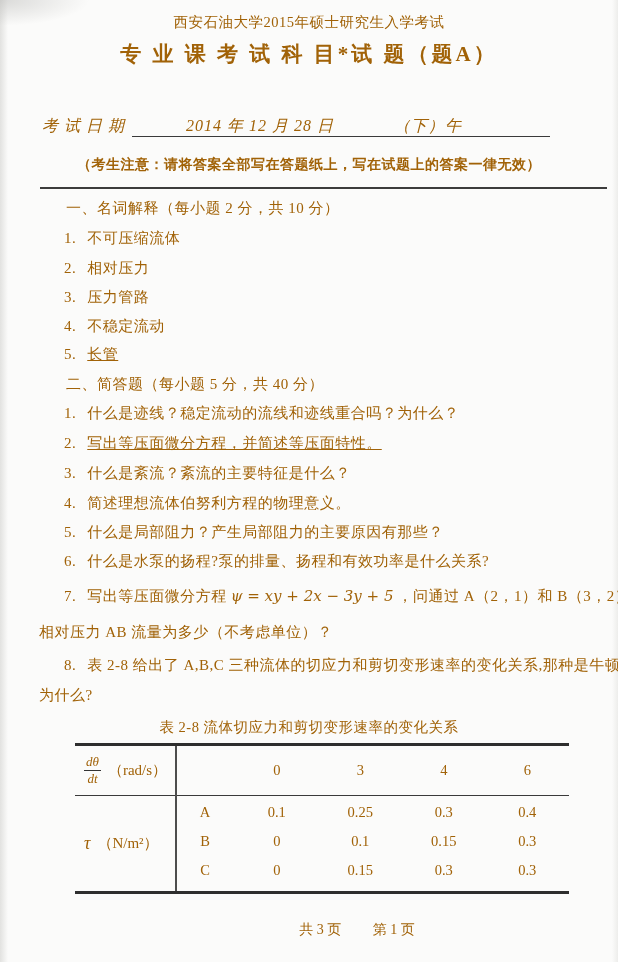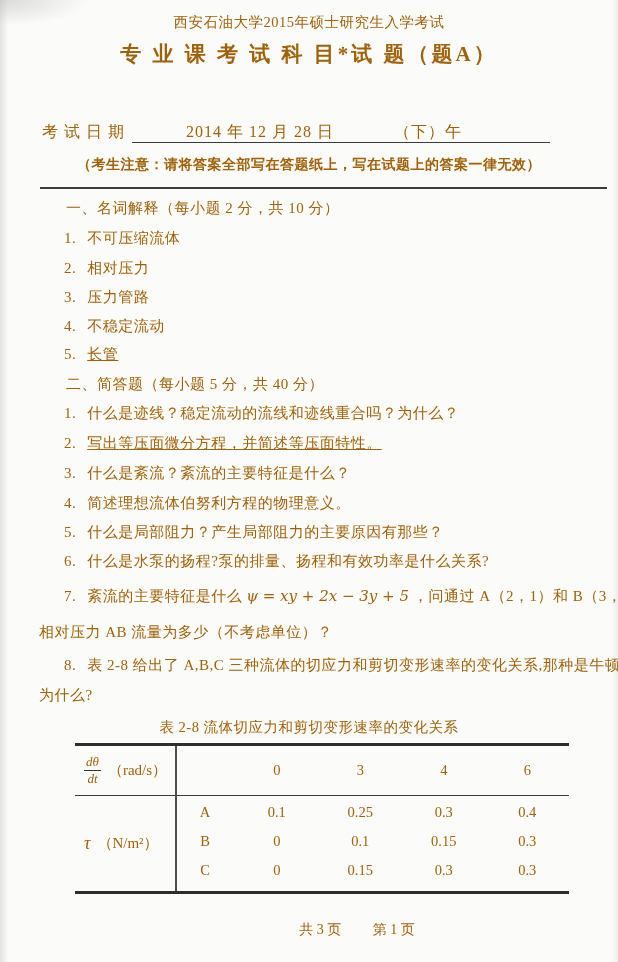--- a/index.html
+++ b/index.html
@@ -26,21 +26,21 @@
   .scan-corner {
     position: absolute; left: 0; top: 0; width: 90px; height: 26px;
     background: radial-gradient(ellipse at 0% 0%, rgba(190,190,188,0.55), rgba(251,251,250,0) 70%);
     pointer-events: none;
   }
   .center-line { position: absolute; left: 0; width: 100%; text-align: center; white-space: nowrap; }
   .u-line { top: 13px; font-size: 14.5px; letter-spacing: 0.5px; }
   .main-title { top: 40px; font-size: 21px; font-weight: bold; letter-spacing: 3px; }
   .hdr-line { position: absolute; left: 42px; font-size: 16px; white-space: nowrap; letter-spacing: 1px; }
   .hdr-subject { top: 87px; }
-  .hdr-date { top: 122px; }
+  .hdr-date { top: 116px; font-style: italic; }
   .ul { display: inline-block; border-bottom: 1.6px solid #3a3a3a; text-align: center; vertical-align: bottom; line-height: 1.25; }
   .ul-code { width: 50px; margin-left: 2px; }
   .ul-name { width: 176px; margin-left: 42px; }
   .ul-date { width: 418px; margin-left: 2px; text-align: left; }
   .ul-date .d1 { margin-left: 54px; }
   .ul-date .d2 { margin-left: 60px; }
   .notice { top: 156px; font-size: 14px; font-weight: bold; letter-spacing: 0.5px; }
   .divider { position: absolute; top: 187px; left: 40px; width: 567px; height: 2px; background: #3c3c3c; }
   .line { position: absolute; font-size: 15px; white-space: nowrap; letter-spacing: 0.5px; }
   .sec-heading { left: 66px; }
@@ -102,21 +102,21 @@
 
   <div class="line sec-heading" style="top:375px;">二、简答题（每小题 5 分，共 40 分）</div>
 
   <div class="line item" style="top:404px;"><span class="num">1.</span><span>什么是迹线？稳定流动的流线和迹线重合吗？为什么？</span></div>
   <div class="line item" style="top:434px;text-decoration:underline;"><span class="num">2.</span><span>写出等压面微分方程，并简述等压面特性。</span></div>
   <div class="line item" style="top:464px;"><span class="num">3.</span><span>什么是紊流？紊流的主要特征是什么？</span></div>
   <div class="line item" style="top:494px;"><span class="num">4.</span><span>简述理想流体伯努利方程的物理意义。</span></div>
   <div class="line item" style="top:523px;"><span class="num">5.</span><span>什么是局部阻力？产生局部阻力的主要原因有那些？</span></div>
   <div class="line item" style="top:552px;"><span class="num">6.</span><span>什么是水泵的扬程?泵的排量、扬程和有效功率是什么关系?</span></div>
 
-  <div class="line item" style="top:587px;"><span class="num">7.</span><span>紊流的主要特征是什么</span><span class="formula">ψ = xy + 2x − 3y + 5</span><span>，问通过 A（2，1）和 B（3，2）两点的单</span></div>
+  <div class="line item" style="top:587px;"><span class="num">7.</span><span>写出等压面微分方程</span><span class="formula">ψ = xy + 2x − 3y + 5</span><span>，问通过 A（2，1）和 B（3，2）两点的单</span></div>
   <div class="line cont" style="top:623px;">相对压力 AB 流量为多少（不考虑单位）？</div>
 
   <div class="line item" style="top:656px;"><span class="num">8.</span><span>表 2-8 给出了 A,B,C 三种流体的切应力和剪切变形速率的变化关系,那种是牛顿流体?</span></div>
   <div class="line cont" style="top:686px;">为什么?</div>
 
   <div class="tbl-caption">表 2-8 流体切应力和剪切变形速率的变化关系</div>
 
   <div class="tbl">
     <div class="vline"></div>
     <div class="t-head">

